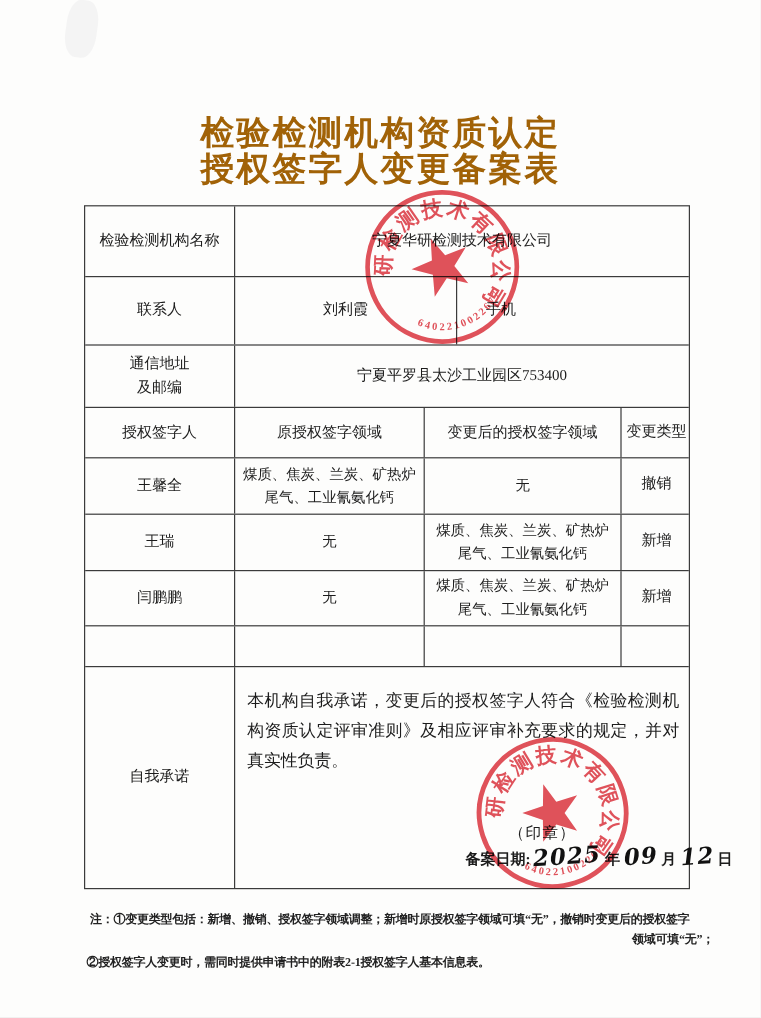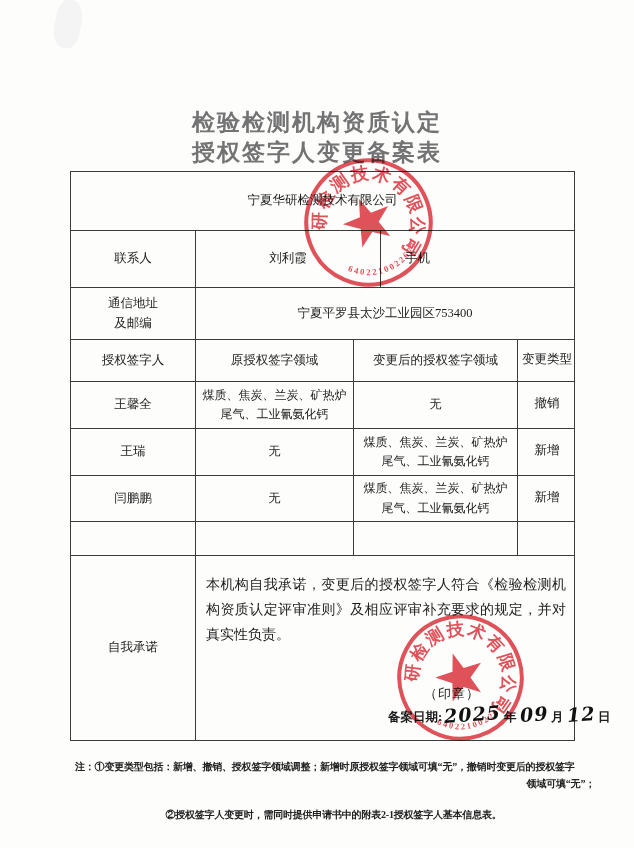--- a/index.html
+++ b/index.html
@@ -12,25 +12,25 @@
     overflow:hidden;
     font-family:"Liberation Serif","DejaVu Serif",serif;
     color:#1c1c1c;
   }
   .smudge {
     position:absolute; left:55px; top:0; width:26px; height:48px;
     background:rgba(140,140,155,0.08); border-radius:40%;
     transform:rotate(8deg);
   }
   .title {
-    position:absolute; top:107px; left:0; right:0;
+    position:absolute; top:96px; left:0; right:0;
     text-align:center;
     font-family:"Liberation Sans","DejaVu Sans",sans-serif;
-    font-weight:700; font-size:23px; line-height:30px;
-    letter-spacing:2px; color:#737373;
+    font-weight:700; font-size:28px; line-height:30px;
+    letter-spacing:2px; color:#a16207;
   }
   .title .tl { display:block; }
 
   
   .form-table {
     position:absolute; left:70px; top:171px; width:505px; height:570px;
     border:1px solid #3b3b3b;
     display:flex; flex-direction:column;
     font-size:12.5px;
   }
@@ -102,37 +102,38 @@
 
   
   .notes {
     position:absolute; left:50px; top:759px; width:545px;
     font-size:10px; font-weight:700; line-height:16.5px;
     color:#222; letter-spacing:-0.2px;
   }
   .note-line { white-space:nowrap; }
   .note-1 { text-indent:25px; }
   .note-2 { text-indent:0;text-align:right; }
-  .note-3 { text-indent:22px; margin-top:15px;text-align:center; }
+  .note-3 { text-indent:22px; margin-top:3px; }
 </style>
 </head>
 <body>
 
 <div class="page">
 
   <div class="smudge"></div>
 
   <h1 class="title">
     <span class="tl">检验检测机构资质认定</span>
     <span class="tl">授权签字人变更备案表</span>
   </h1>
 
   <div class="form-table">
 
     <div class="row r-org">
+      <div class="cell w-label">检验检测机构名称</div>
       <div class="cell w-rest">宁夏华研检测技术有限公司</div>
     </div>
 
     <div class="row r-contact">
       <div class="cell w-label">联系人</div>
       <div class="cell w-name2">刘利霞</div>
       <div class="cell w-phone-l">手机</div>
     </div>
 
     <div class="row r-addr">

